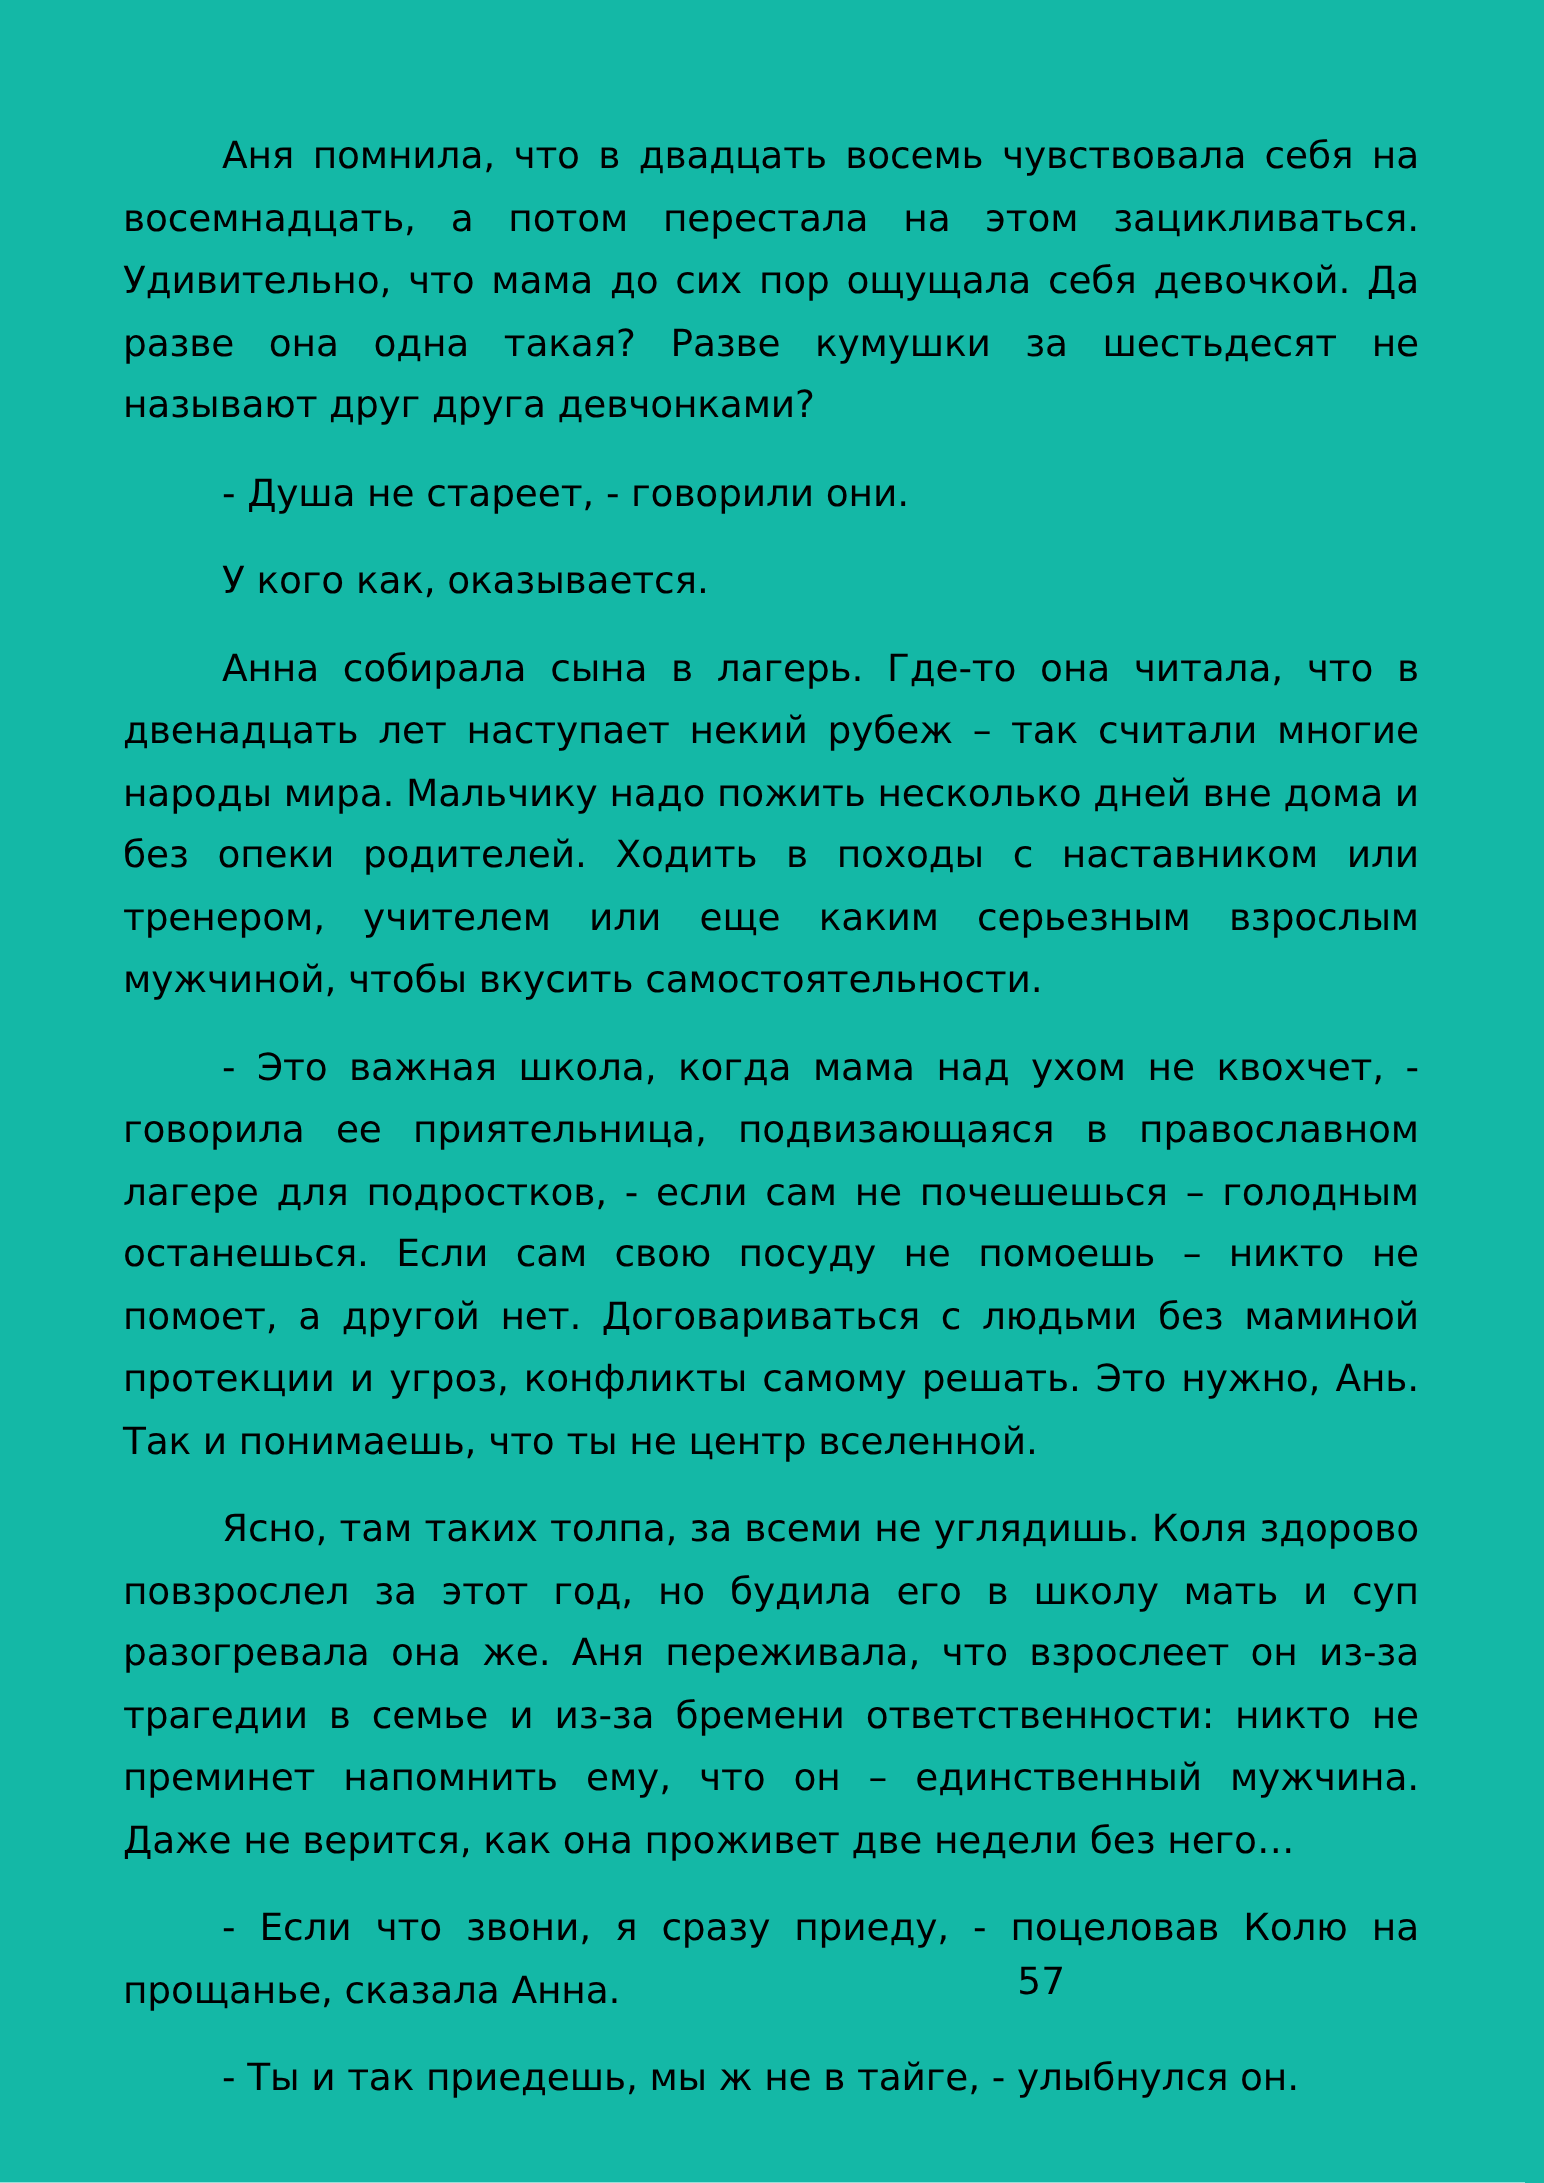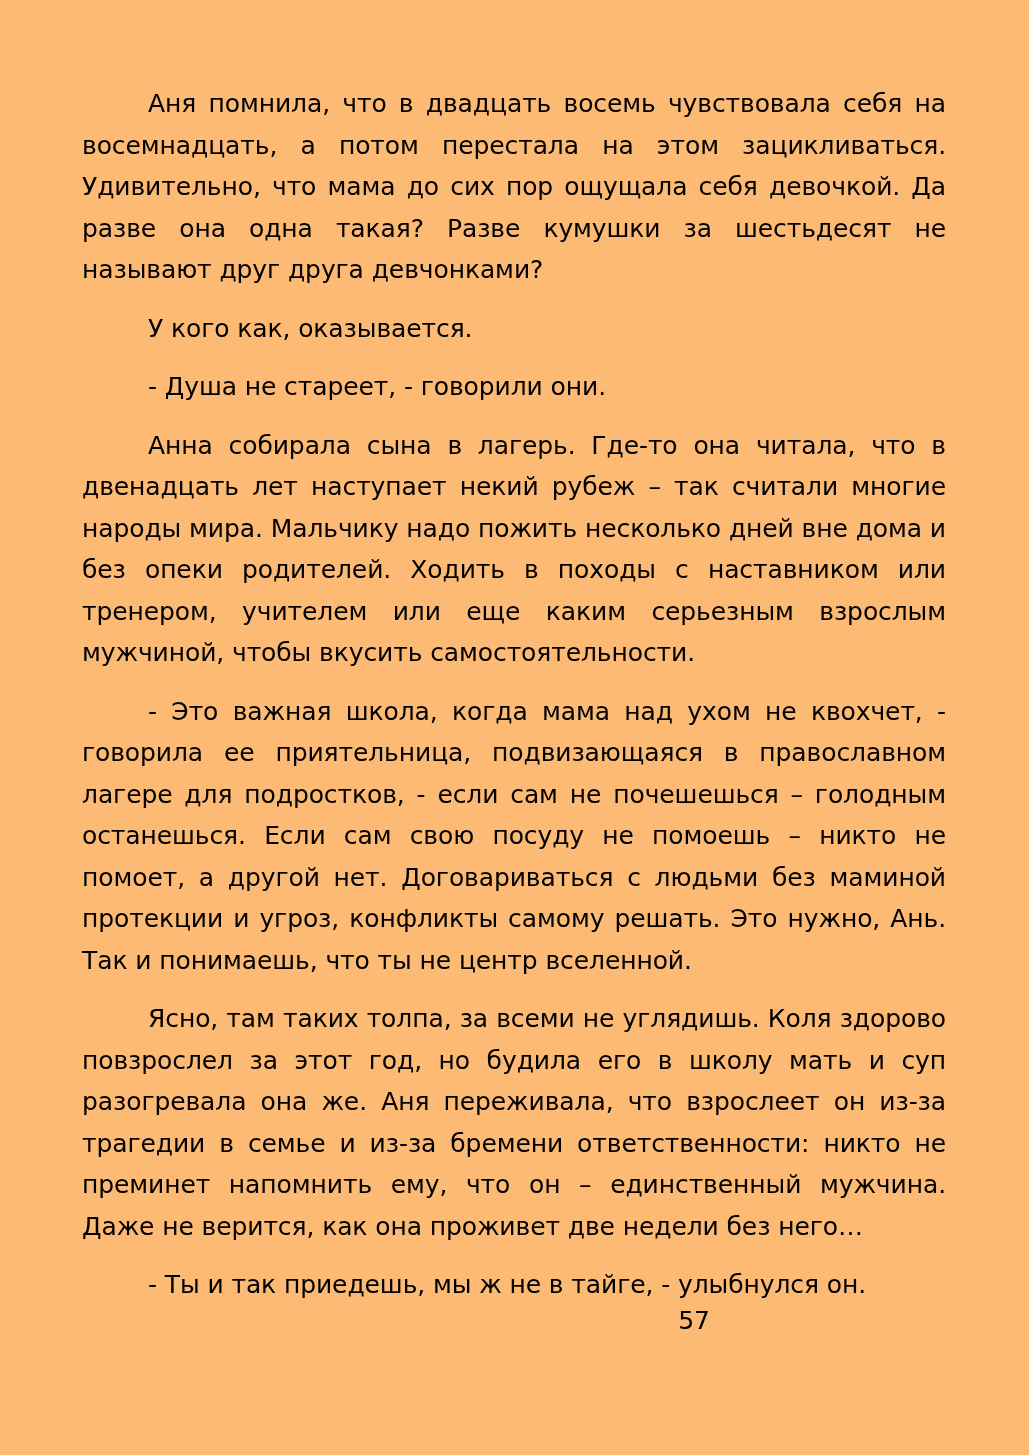--- a/index.html
+++ b/index.html
@@ -5,21 +5,21 @@
 <style>
   html, body {
     margin: 0;
     padding: 0;
     background: #ffffff;
   }
   #page {
     position: relative;
     width: 1029px;
     height: 1455px;
-    background: #fdba74;
+    background: #14b8a6;
     box-sizing: border-box;
     overflow: hidden;
   }
   #text-column {
     position: absolute;
     left: 82px;
     top: 83px;
     width: 864px;
   }
   .para {
@@ -52,23 +52,24 @@
     color: #000000;
   }
 </style>
 </head>
 <body>
 
 <div id="page">
 
   <div id="text-column">
     <p class="para">Аня помнила, что в двадцать восемь чувствовала себя на восемнадцать, а потом перестала на этом зацикливаться. Удивительно, что мама до сих пор ощущала себя девочкой. Да разве она одна такая? Разве кумушки за шестьдесят не называют друг друга девчонками?</p>
+    <p class="para">- Душа не стареет, - говорили они.</p>
     <p class="para">У кого как, оказывается.</p>
-    <p class="para">- Душа не стареет, - говорили они.</p>
     <p class="para">Анна собирала сына в лагерь. Где-то она читала, что в двенадцать лет наступает некий рубеж – так считали многие народы мира. Мальчику надо пожить несколько дней вне дома и без опеки родителей. Ходить в походы с наставником или тренером, учителем или еще каким серьезным взрослым мужчиной, чтобы вкусить самостоятельности.</p>
     <p class="para">- Это важная школа, когда мама над ухом не квохчет, - говорила ее приятельница, подвизающаяся в православном лагере для подростков, - если сам не почешешься – голодным останешься. Если сам свою посуду не помоешь – никто не помоет, а другой нет. Договариваться с людьми без маминой протекции и угроз, конфликты самому решать. Это нужно, Ань. Так и понимаешь, что ты не центр вселенной.</p>
     <p class="para">Ясно, там таких толпа, за всеми не углядишь. Коля здорово повзрослел за этот год, но будила его в школу мать и суп разогревала она же. Аня переживала, что взрослеет он из-за трагедии в семье и из-за бремени ответственности: никто не преминет напомнить ему, что он – единственный мужчина. Даже не верится, как она проживет две недели без него…</p>
+    <p class="para">- Если что звони, я сразу приеду, - поцеловав Колю на прощанье, сказала Анна.</p>
     <p class="para">- Ты и так приедешь, мы ж не в тайге, - улыбнулся он.</p>
   </div>
 
   <div id="page-number">57</div>
 
 </div>
 
 </body></html>

